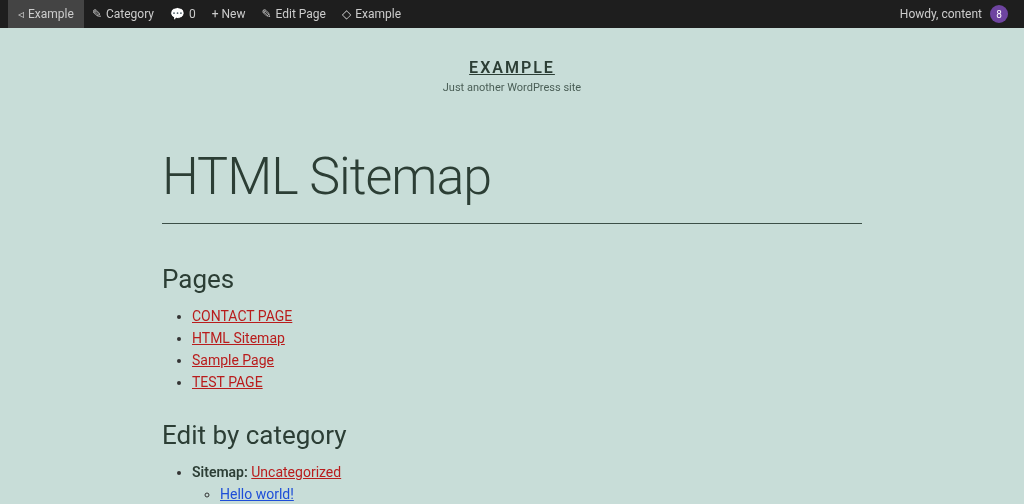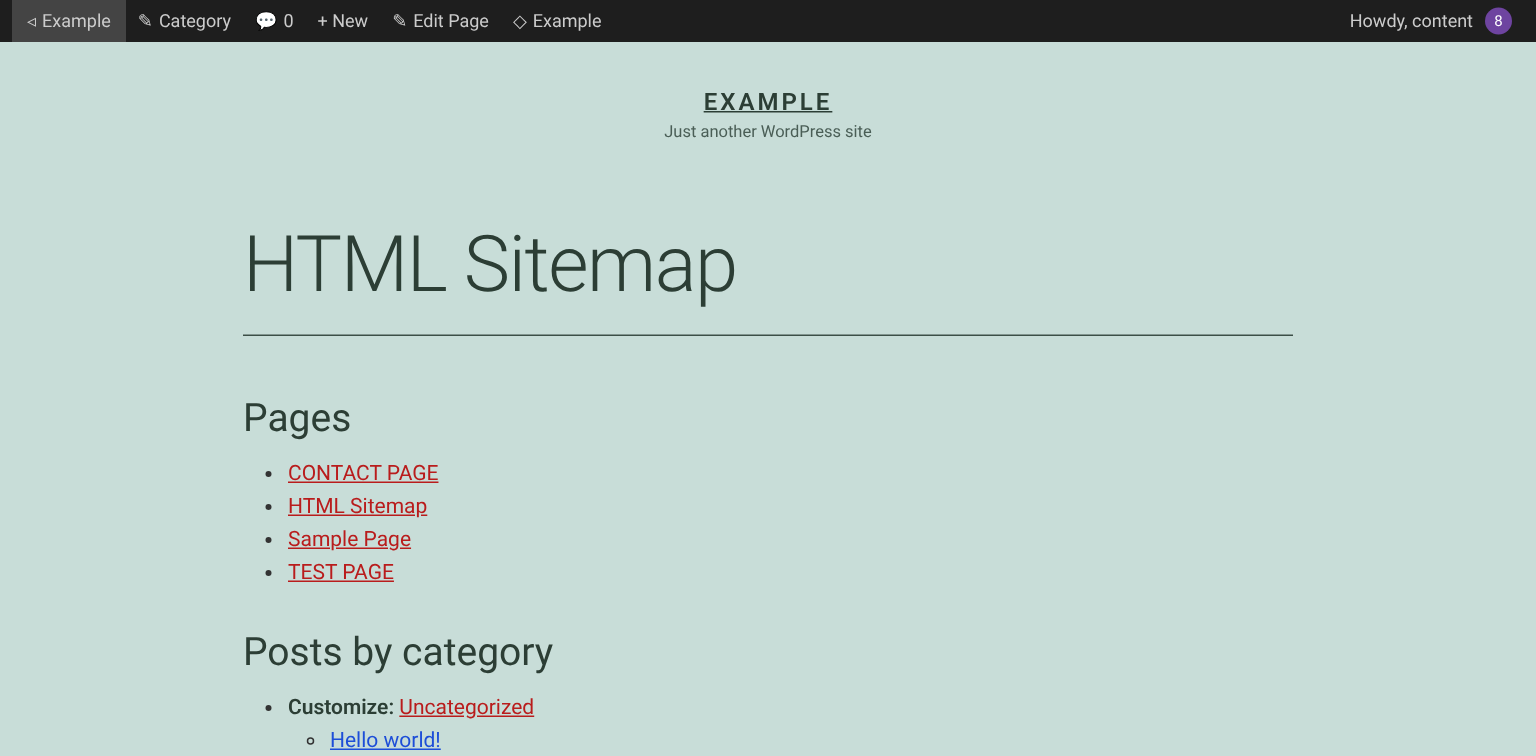--- a/index.html
+++ b/index.html
@@ -210,25 +210,25 @@
         <a href="#">HTML Sitemap</a>
       </li>
       <li>
         <a href="#">Sample Page</a>
       </li>
       <li>
         <a href="#">TEST PAGE</a>
       </li>
     </ul>
 
-    <h2 class="section-title">Posts by category</h2>
+    <h2 class="section-title">Edit by category</h2>
     <ul class="sitemap-list">
       <li>
         <span class="category-label">
-          <strong>Customize:</strong>
+          <strong>Sitemap:</strong>
           <a href="#">Uncategorized</a>
         </span>
         <ul class="sitemap-sublist">
           <li>
             <a href="#">Hello world!</a>
           </li>
         </ul>
       </li>
     </ul>
   </div>

